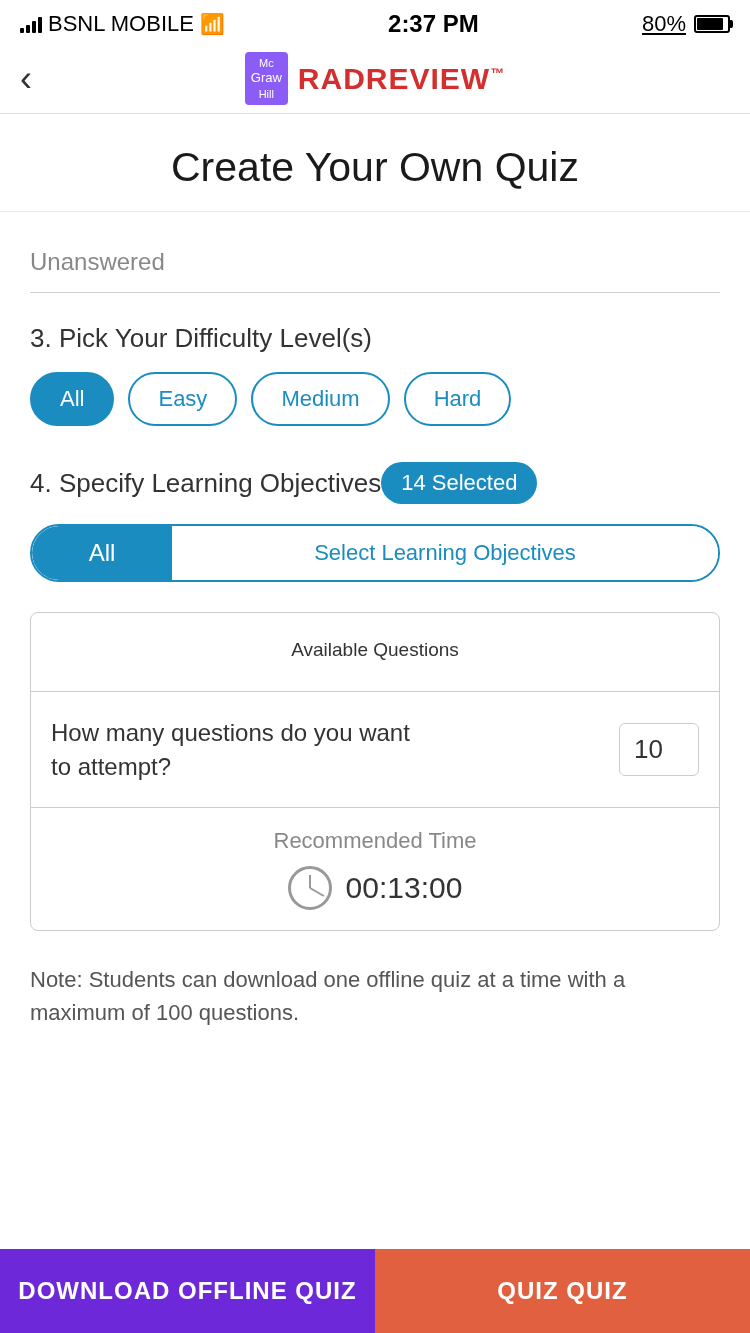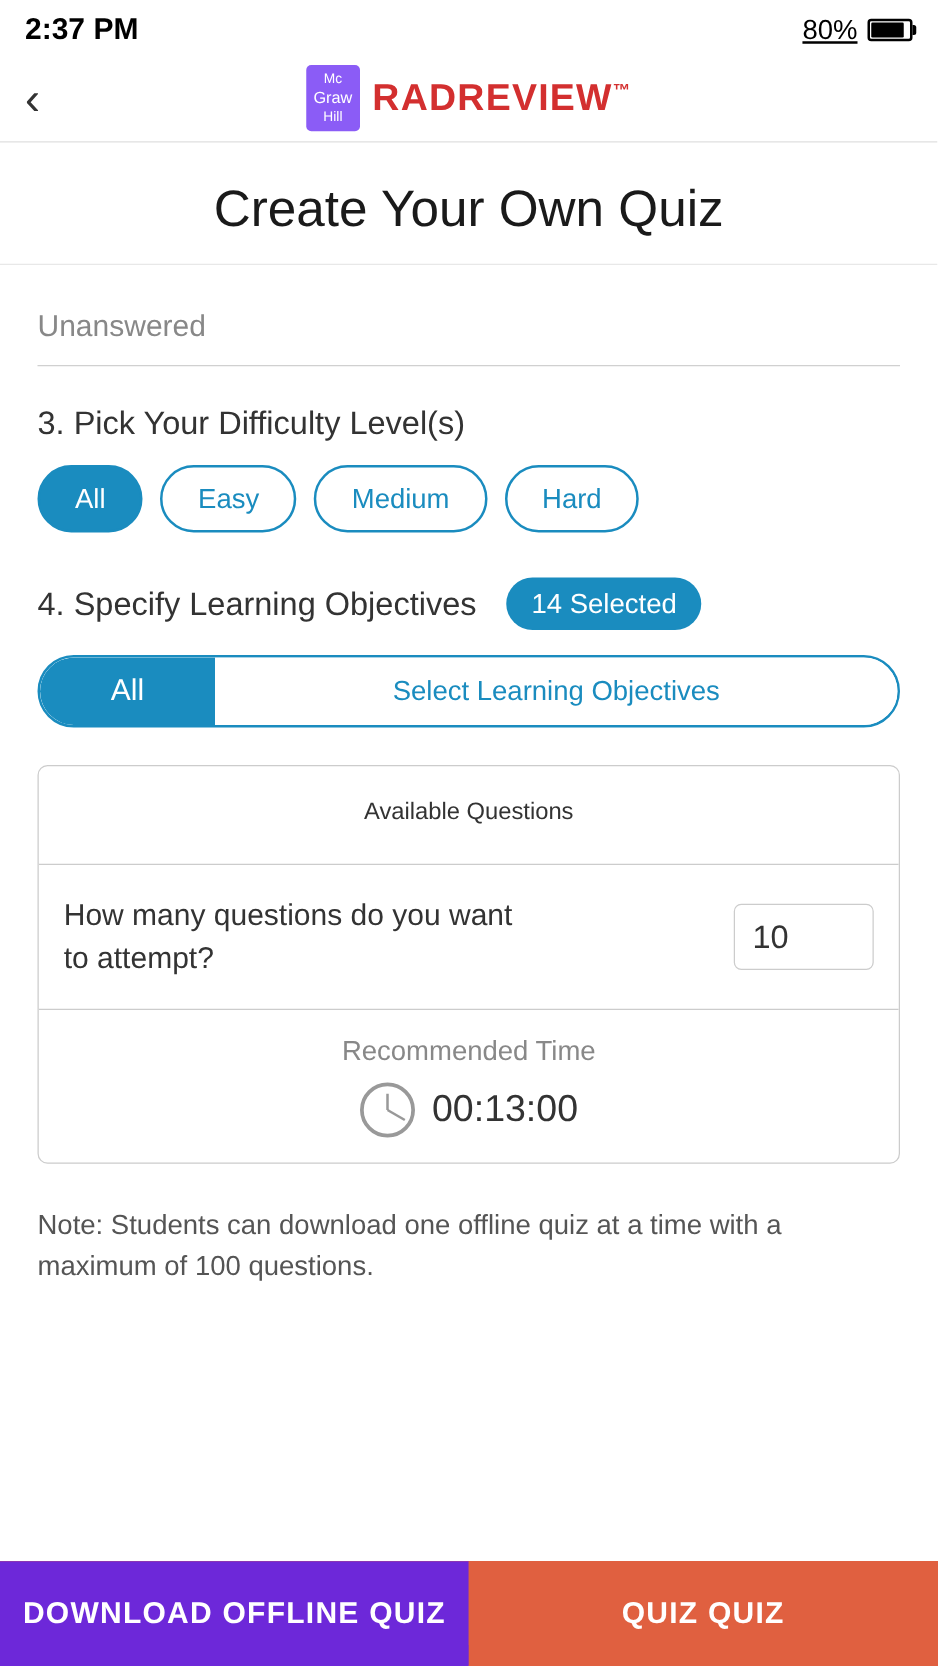--- a/index.html
+++ b/index.html
@@ -207,21 +207,21 @@
       color: #ffffff;
     }
 
     
     .objectives-section {
       margin-bottom: 30px;
     }
     .objectives-header {
       display: flex;
       align-items: center;
-      gap: 24px;
+      gap: 0;
       margin-bottom: 20px;
     }
     .selected-badge {
       background: #1a8cbf;
       color: #fff;
       border-radius: 50px;
       padding: 8px 20px;
       font-size: 22px;
       font-weight: 500;
     }
@@ -291,21 +291,21 @@
       color: #333;
       flex: 1;
       line-height: 1.4;
       max-width: 380px;
     }
     .quantity-input {
       border: 1.5px solid #ccc;
       border-radius: 6px;
       padding: 10px 14px;
       font-size: 26px;
-      width: 112px;
+      width: 80px;
       text-align: left;
       color: #333;
     }
 
     .recommended-row {
       padding: 20px;
       text-align: center;
     }
     .recommended-label {
       font-size: 22px;
@@ -383,20 +383,30 @@
       background: #6d28d9;
     }
     .btn-start {
       background: #e06040;
     }
   </style>
 </head>
 <body>
 
 <div class="status-bar">
+  <div class="status-left">
+    <div class="signal-bars">
+      <span></span>
+        <span></span>
+        <span></span>
+        <span></span>
+    </div>
+    <span class="carrier-text">BSNL MOBILE</span>
+    <span class="wifi-icon">📶</span>
+  </div>
   <div class="status-center">2:37 PM</div>
   <div class="status-right">
     <span>80%</span>
     <div class="battery-container">
       <div class="battery-icon">
         <div class="battery-fill"></div>
       </div>
     </div>
   </div>
 </div>

